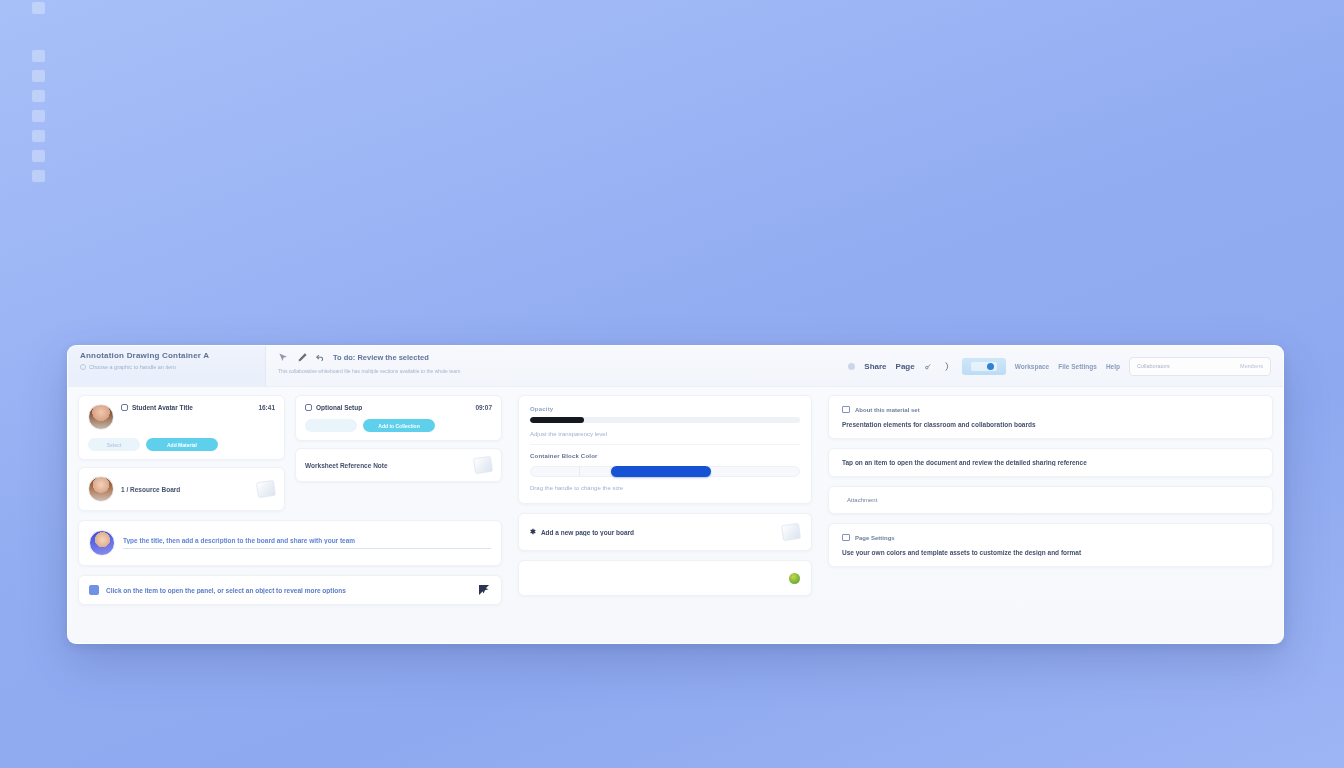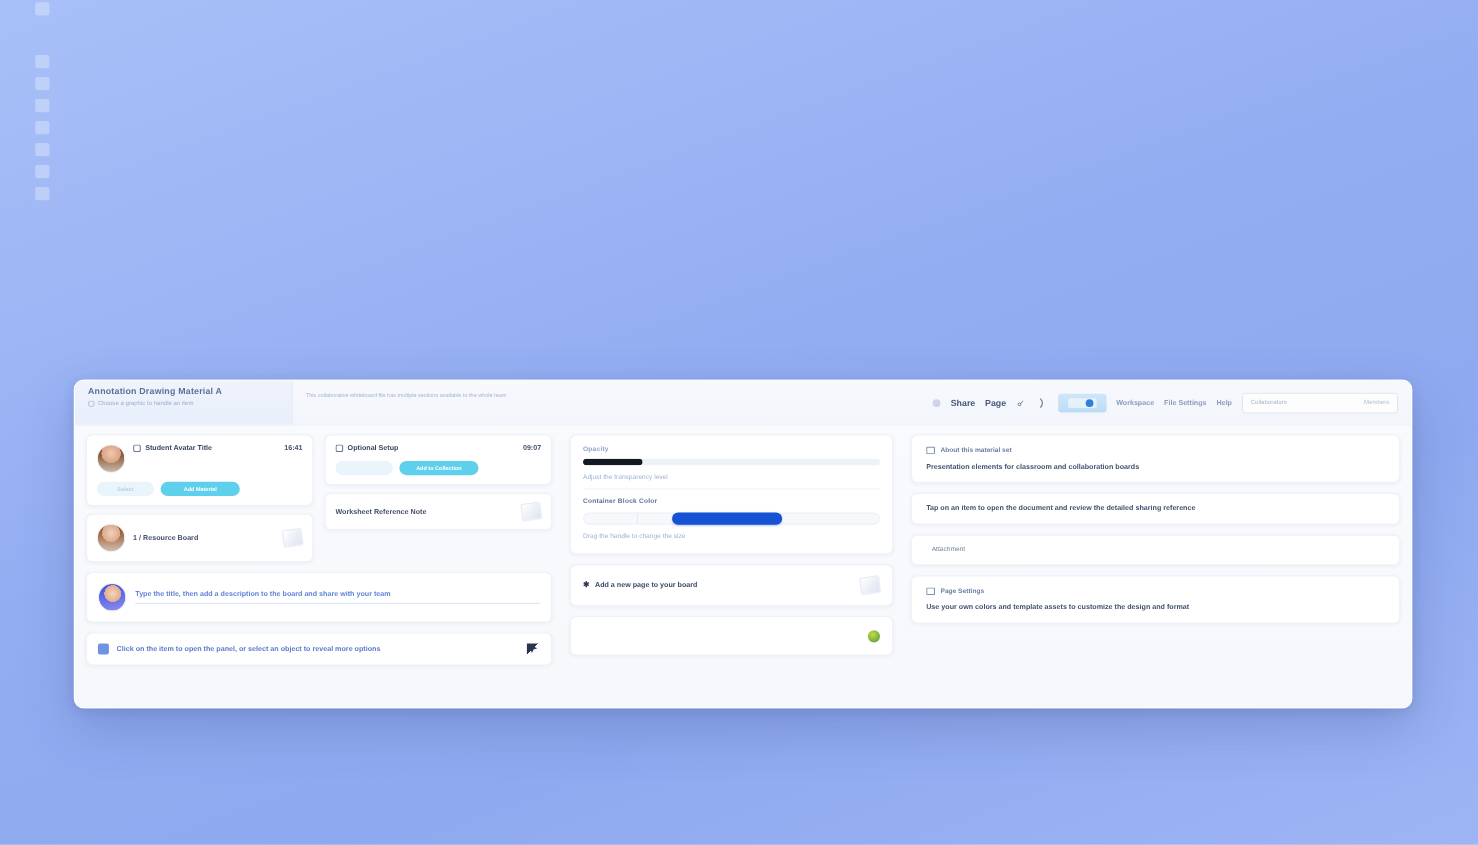--- a/index.html
+++ b/index.html
@@ -565,28 +565,41 @@
   <div class="rail-ico"></div>
   <div class="rail-ico"></div>
 </div>
 
 <div id="app-window">
 
 
   <div id="toolbar">
 
     <div class="tb-left">
-      <div class="tb-l-title">Annotation Drawing Material A</div>
+      <div class="tb-l-title">Annotation Drawing Container A</div>
       <div class="tb-l-sub">
         <span class="dotico"></span>
         <span>Choose a graphic to handle an item</span>
       </div>
     </div>
 
     <div class="tb-mid">
+      <div class="tb-mid-row">
+        <svg class="tb-ico" viewBox="0 0 16 16">
+          <path d="M2 2 L13 7 L8 8.5 L6.5 13 Z" fill="#5b6a8c"></path>
+        </svg>
+        <svg class="tb-ico" viewBox="0 0 16 16">
+          <path d="M11.5 1.8 L14 4.3 L5.5 12.8 L2.2 13.8 L3.2 10.5 Z" fill="#1c2434"></path>
+        </svg>
+        <svg class="tb-ico mini" viewBox="0 0 16 16">
+          <path d="M5 4 L1.5 7.5 L5 11" stroke="#2b3550" stroke-width="2" fill="none"></path>
+          <path d="M1.5 7.5 H10 A4 4 0 0 1 10 14" stroke="#2b3550" stroke-width="2" fill="none"></path>
+        </svg>
+        <span class="tb-m-title">To do: Review the selected</span>
+      </div>
       <div class="tb-m-sub">This collaborative whiteboard file has multiple sections available to the whole team</div>
     </div>
 
     <div class="tb-right">
       <span class="tb-dot"></span>
       <span class="tb-glyph">Share</span>
       <span class="tb-glyph">Page</span>
       <svg class="tb-ico mini" viewBox="0 0 16 16">
         <circle cx="5" cy="10" r="2.2" fill="none" stroke="#2b3550" stroke-width="1.6"></circle>
         <path d="M7 8.5 L11 4.5" stroke="#2b3550" stroke-width="1.6"></path>

